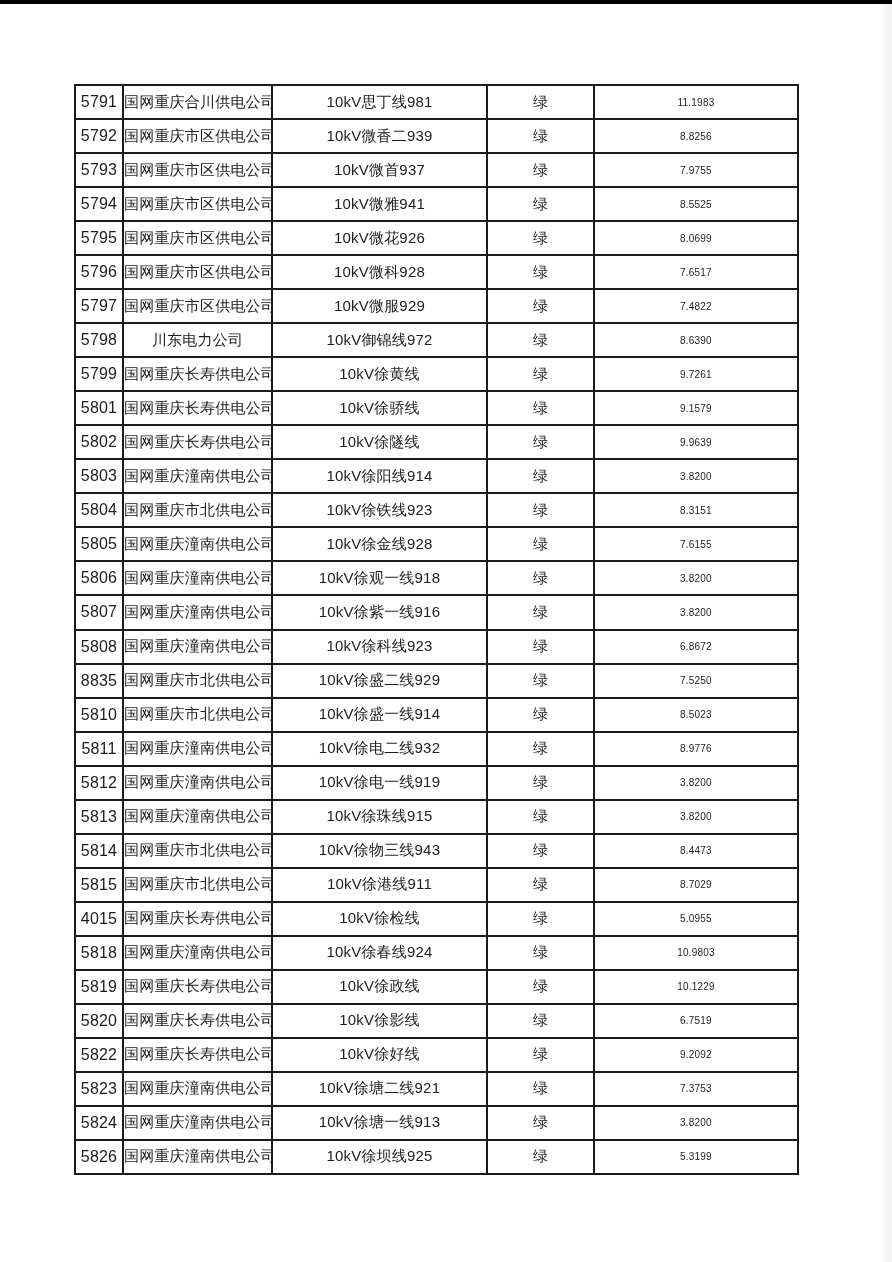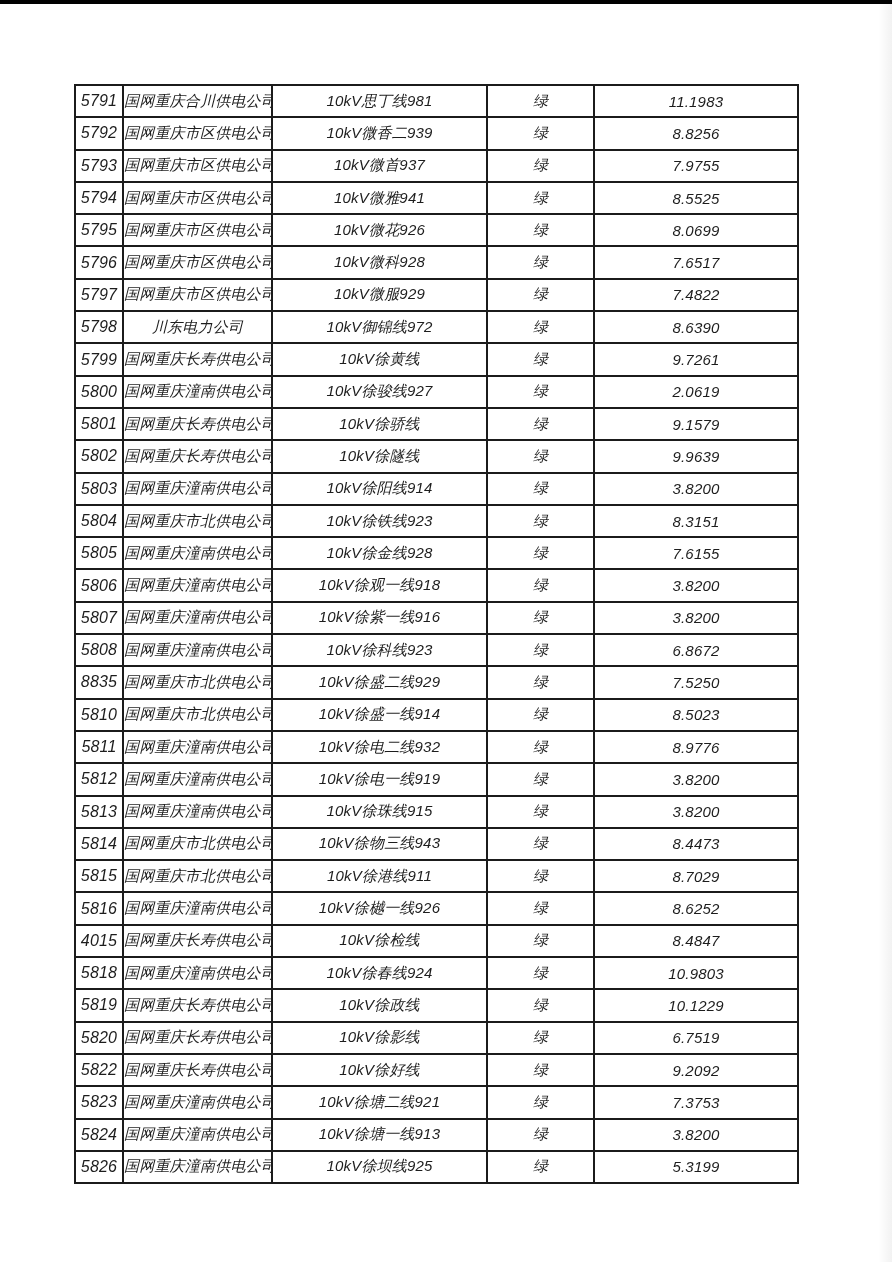--- a/index.html
+++ b/index.html
@@ -7,21 +7,20 @@
     padding: 0;
     background: #ffffff;
     font-family: "Liberation Sans", "DejaVu Sans", sans-serif;
   }
   .page {
     position: relative;
     width: 892px;
     height: 1262px;
     background: #ffffff;
     overflow: hidden;
-    font-style: italic;
   }
   .top-bar {
     position: absolute;
     top: 0;
     left: 0;
     width: 892px;
     height: 4px;
     background: #000000;
   }
   .edge-shade {
@@ -48,21 +47,21 @@
     vertical-align: middle;
     padding: 0;
     font-size: 15px;
     color: #1d1d1d;
     white-space: nowrap;
     overflow: hidden;
     height: 30.3px;
     letter-spacing: 0.2px;
   }
   table.grid td.id-cell { font-size: 16px; }
-  table.grid td.value-cell { font-size: 15px; }
+  table.grid td.value-cell { font-size: 10px; }
 </style>
 </head>
 <body>
 
 <div class="page">
   <div class="top-bar"></div>
   <table class="grid">
     <colgroup>
       <col style="width:48px">
       <col style="width:149px">
@@ -128,27 +127,20 @@
           <td class="value-cell">8.6390</td>
         </tr>
         <tr>
           <td class="id-cell">5799</td>
           <td class="company-cell">国网重庆长寿供电公司</td>
           <td class="line-cell">10kV徐黄线</td>
           <td class="status-cell">绿</td>
           <td class="value-cell">9.7261</td>
         </tr>
         <tr>
-          <td class="id-cell">5800</td>
-          <td class="company-cell">国网重庆潼南供电公司</td>
-          <td class="line-cell">10kV徐骏线927</td>
-          <td class="status-cell">绿</td>
-          <td class="value-cell">2.0619</td>
-        </tr>
-        <tr>
           <td class="id-cell">5801</td>
           <td class="company-cell">国网重庆长寿供电公司</td>
           <td class="line-cell">10kV徐骄线</td>
           <td class="status-cell">绿</td>
           <td class="value-cell">9.1579</td>
         </tr>
         <tr>
           <td class="id-cell">5802</td>
           <td class="company-cell">国网重庆长寿供电公司</td>
           <td class="line-cell">10kV徐隧线</td>
@@ -240,32 +232,25 @@
           <td class="value-cell">8.4473</td>
         </tr>
         <tr>
           <td class="id-cell">5815</td>
           <td class="company-cell">国网重庆市北供电公司</td>
           <td class="line-cell">10kV徐港线911</td>
           <td class="status-cell">绿</td>
           <td class="value-cell">8.7029</td>
         </tr>
         <tr>
-          <td class="id-cell">5816</td>
-          <td class="company-cell">国网重庆潼南供电公司</td>
-          <td class="line-cell">10kV徐樾一线926</td>
-          <td class="status-cell">绿</td>
-          <td class="value-cell">8.6252</td>
-        </tr>
-        <tr>
           <td class="id-cell">4015</td>
           <td class="company-cell">国网重庆长寿供电公司</td>
           <td class="line-cell">10kV徐检线</td>
           <td class="status-cell">绿</td>
-          <td class="value-cell">8.4847</td>
+          <td class="value-cell">5.0955</td>
         </tr>
         <tr>
           <td class="id-cell">5818</td>
           <td class="company-cell">国网重庆潼南供电公司</td>
           <td class="line-cell">10kV徐春线924</td>
           <td class="status-cell">绿</td>
           <td class="value-cell">10.9803</td>
         </tr>
         <tr>
           <td class="id-cell">5819</td>

